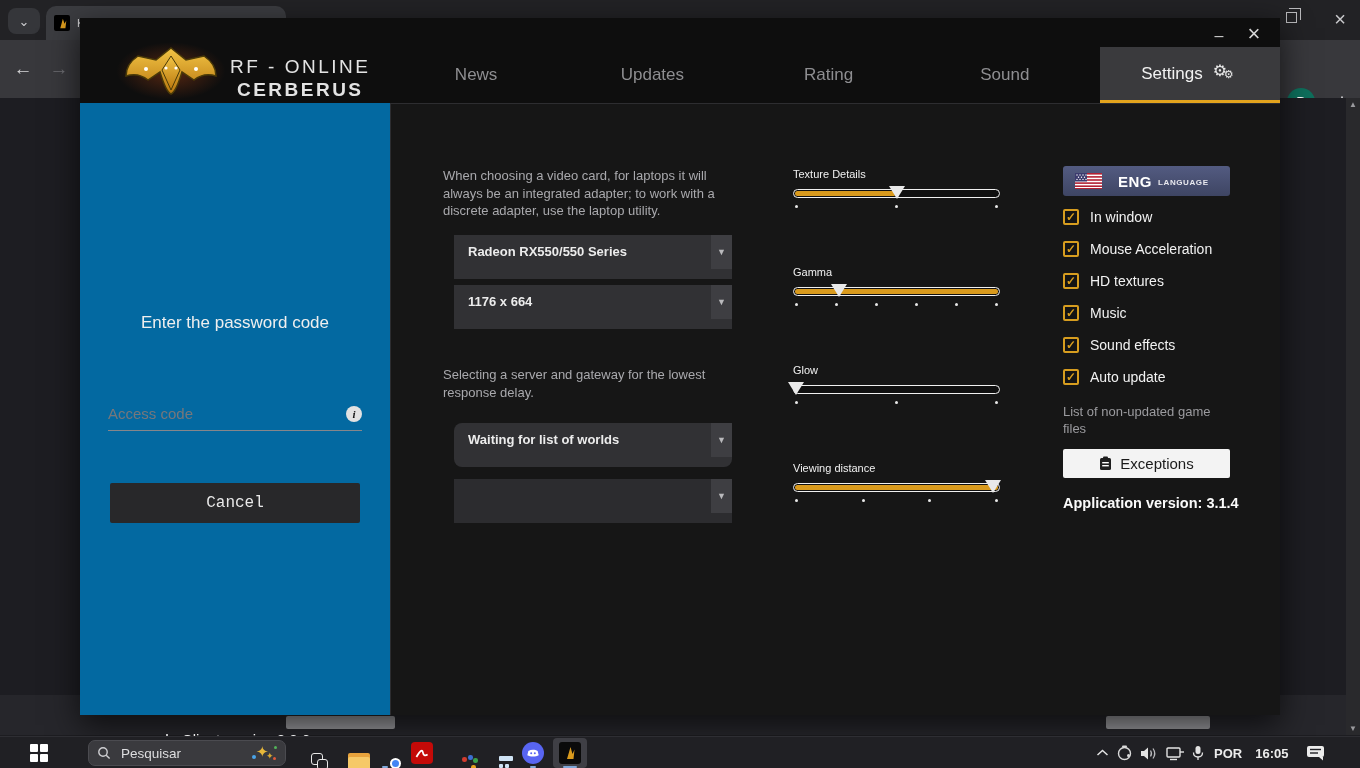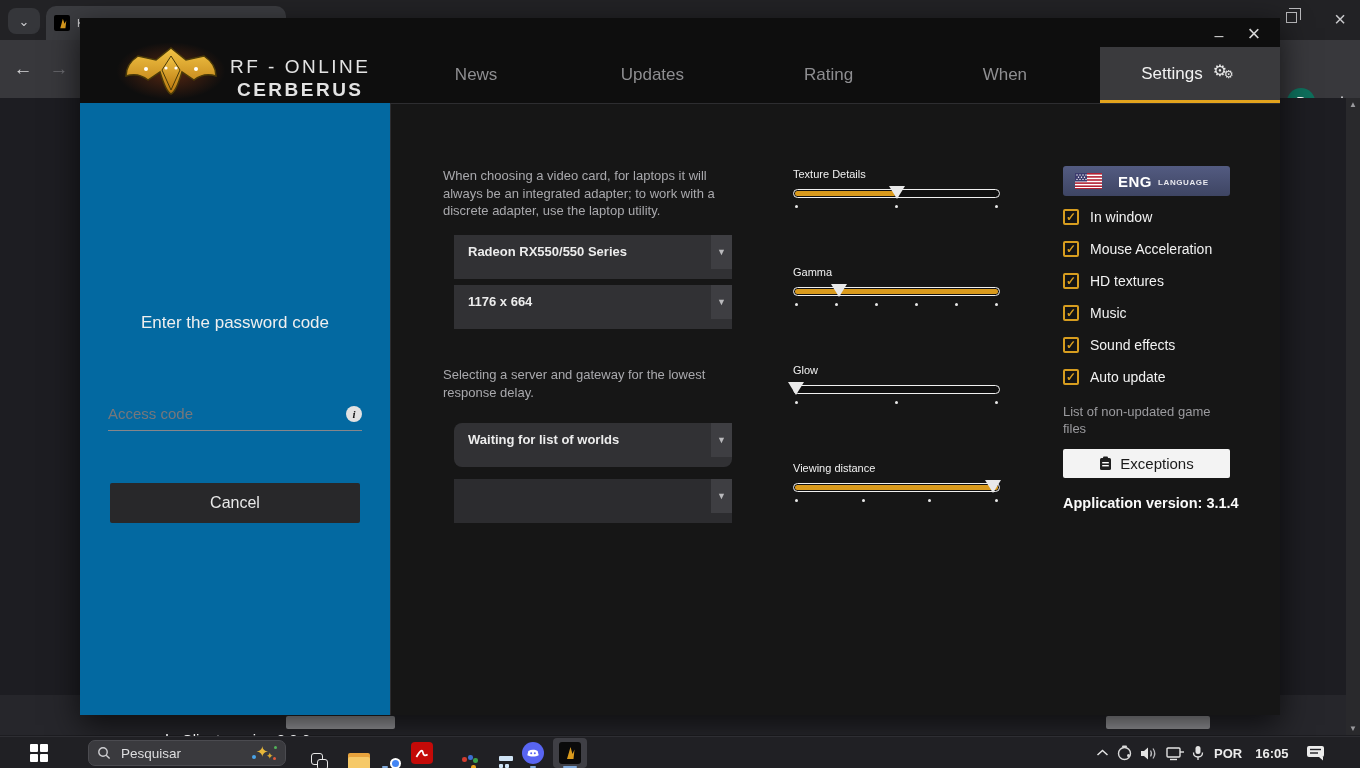--- a/index.html
+++ b/index.html
@@ -61,21 +61,21 @@
 
   .pw-heading{position:absolute;left:0;top:210px;width:310px;text-align:center;color:#efefef;font-size:17px;}
   .access-wrap{position:absolute;left:28px;top:294px;width:254px;height:34px;border-bottom:1px solid #86868a;}
   .access-input{width:100%;height:100%;background:transparent;border:none;outline:none;color:#ddd;
     font-size:15px;font-family:"Liberation Sans",sans-serif;padding:0 26px 0 0;}
   .access-input::placeholder{color:#77777b;}
   .info-icon{position:absolute;right:0;top:9px;width:16px;height:16px;border-radius:50%;background:#e2e2e2;
     color:#141414;font-family:"Liberation Serif",serif;font-style:italic;font-weight:bold;font-size:11px;
     display:flex;align-items:center;justify-content:center;}
   .cancel-btn{position:absolute;left:30px;top:380px;width:250px;height:40px;background:#28282a;
-    color:#e9e9e9;font-size:16px;display:flex;align-items:center;justify-content:center;border-radius:2px;}
+    color:#e9e9e9;font-size:16px;display:flex;align-items:center;justify-content:center;border-radius:2px;font-family:Liberation Mono, monospace;}
   .client-version{position:absolute;left:0;top:628px;width:310px;display:flex;align-items:center;
     justify-content:center;gap:8px;color:#f0f0f0;font-size:15px;}
 
   .note{position:absolute;left:363px;width:278px;color:#a9a9ad;font-size:13px;line-height:17.5px;}
   .dropdown{position:absolute;left:374px;width:278px;height:44px;background:#313134;}
   .dd-value{position:absolute;left:14px;top:0;line-height:34px;font-size:13px;font-weight:bold;color:#ececec;}
   .dd-arrow{position:absolute;right:0;top:0;width:21px;height:34px;background:#3e3e42;color:#b9b9bc;
     font-size:9px;display:flex;align-items:center;justify-content:center;}
 
   .slider-block{position:absolute;left:713px;width:207px;}
@@ -204,21 +204,21 @@
     </div>
     <div class="brand">
       <div>RF - ONLINE</div>
       <div style="text-align:center;font-weight:bold;">CERBERUS</div>
     </div>
 
     <div class="nav" id="nav-items">
         <div class="nav-item">News</div>
         <div class="nav-item">Updates</div>
         <div class="nav-item">Rating</div>
-        <div class="nav-item">When</div>
+        <div class="nav-item">Sound</div>
       </div>
 
     <div class="settings-tab">
       <span class="settings-label">Settings</span>
       <span class="gears">
           <span class="g1">⚙</span>
           <span class="g2">⚙</span>
         </span>
     </div>
 

